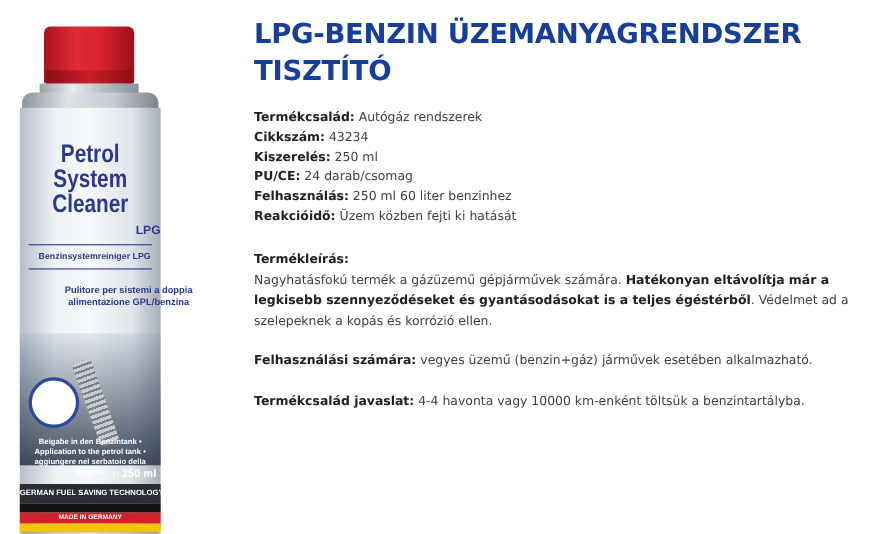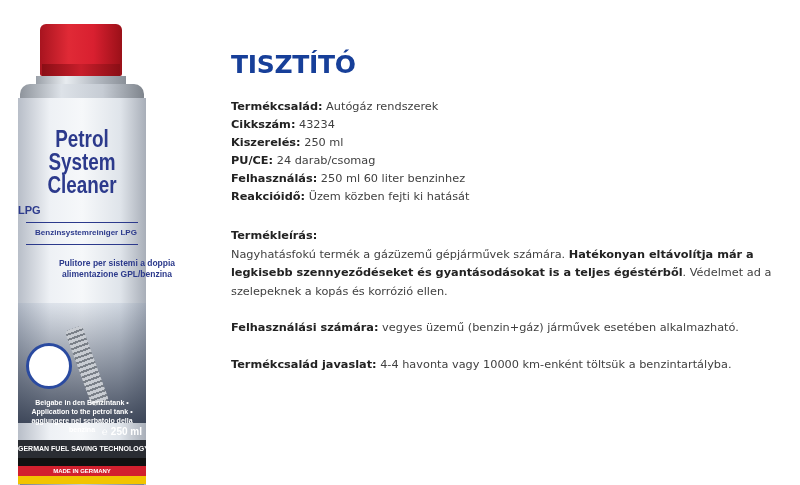--- a/index.html
+++ b/index.html
@@ -16,21 +16,21 @@
     background: linear-gradient(90deg,#8a0e15,#c81e2b,#8a0e15); }
   .neck { position: absolute; left: 28px; top: 60px; width: 90px; height: 18px;
     background: linear-gradient(90deg,#9aa0a8,#e8ecf0,#b4bac2,#8a9098); }
   .shoulder { position: absolute; left: 12px; top: 68px; width: 124px; height: 18px;
     background: linear-gradient(90deg,#8e949c,#dde2e8,#c6ccd4,#7e848c); border-radius: 10px 10px 0 0; }
   .body { position: absolute; left: 10px; top: 82px; width: 128px; height: 390px;
     background: linear-gradient(90deg,#b8bec8 0%,#eef1f5 25%,#f6f8fa 50%,#dfe4ea 80%,#a8aeb8 100%); }
   .brand-title { position: absolute; left: 0; top: 30px; width: 128px; text-align: center;
     font-family: "Liberation Sans", sans-serif; font-weight: bold; color: #2c3a8c;
     font-size: 23px; line-height: 23px; transform: scaleX(0.82); }
-  .brand-sub { position: absolute; left: 0; top: 106px; width: 128px; text-align: left;
+  .brand-sub { position: absolute; left: 0; top: 106px; width: 128px; text-align: right;
     font-family: "Liberation Sans", sans-serif; font-weight: bold; color: #2c3a8c; font-size: 11px; }
   .rule { position: absolute; left: 8px; width: 112px; height: 1px; background: #2c3a8c; }
   .de-name { position: absolute; left: 0; top: 130px; width: 136px; text-align: center;
     font-family: "Liberation Sans", sans-serif; font-weight: bold; color: #2c3a8c; font-size: 8px; }
   .it-name { position: absolute; left: 0; top: 160px; width: 128px; text-align: center;
     font-family: "Liberation Sans", sans-serif; font-weight: bold; color: #2c3a8c; font-size: 8.5px; line-height: 11px; padding-left: 35px; }
   .lower { position: absolute; left: 0; top: 205px; width: 128px; height: 120px;
     background: linear-gradient(180deg, rgba(120,140,170,0.15), rgba(40,50,70,0.85)); }
   .badge { position: absolute; left: 8px; top: 245px; width: 40px; height: 40px; border-radius: 50%;
     background: #ffffff; border: 3px solid #2a4aa0; }
@@ -88,21 +88,21 @@
       <div class="flag-black"></div>
       <div class="flag-red">MADE IN GERMANY</div>
       <div class="flag-gold"></div>
     </div>
     <div class="base"></div>
   </div>
 </div>
 
 <div class="content">
   <h1 class="page-title">
-    <br>
+    <span>LPG-BENZIN ÜZEMANYAGRENDSZER</span><br>
     <span>TISZTÍTÓ</span>
   </h1>
 
   <div class="specs">
     <div class="spec-row"><span class="lbl">Termékcsalád:</span><span> Autógáz rendszerek</span></div>
     <div class="spec-row"><span class="lbl">Cikkszám:</span><span> 43234</span></div>
     <div class="spec-row"><span class="lbl">Kiszerelés:</span><span> 250 ml</span></div>
     <div class="spec-row"><span class="lbl">PU/CE:</span><span> 24 darab/csomag</span></div>
     <div class="spec-row"><span class="lbl">Felhasználás:</span><span> 250 ml 60 liter benzinhez</span></div>
     <div class="spec-row"><span class="lbl">Reakcióidő:</span><span> Üzem közben fejti ki hatását</span></div>

